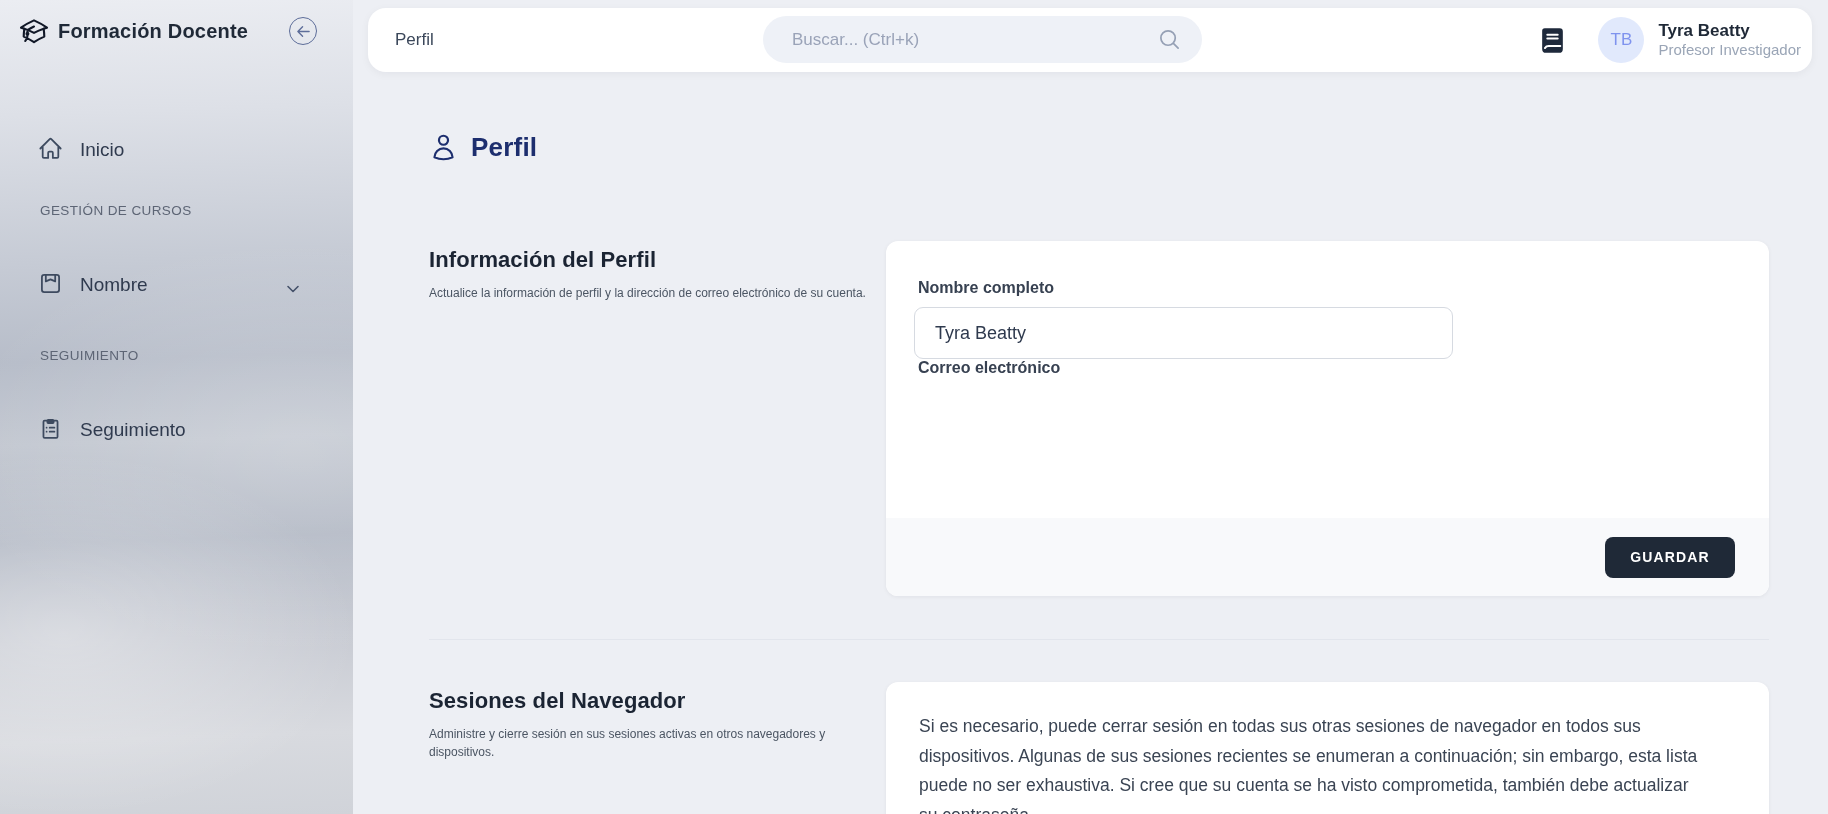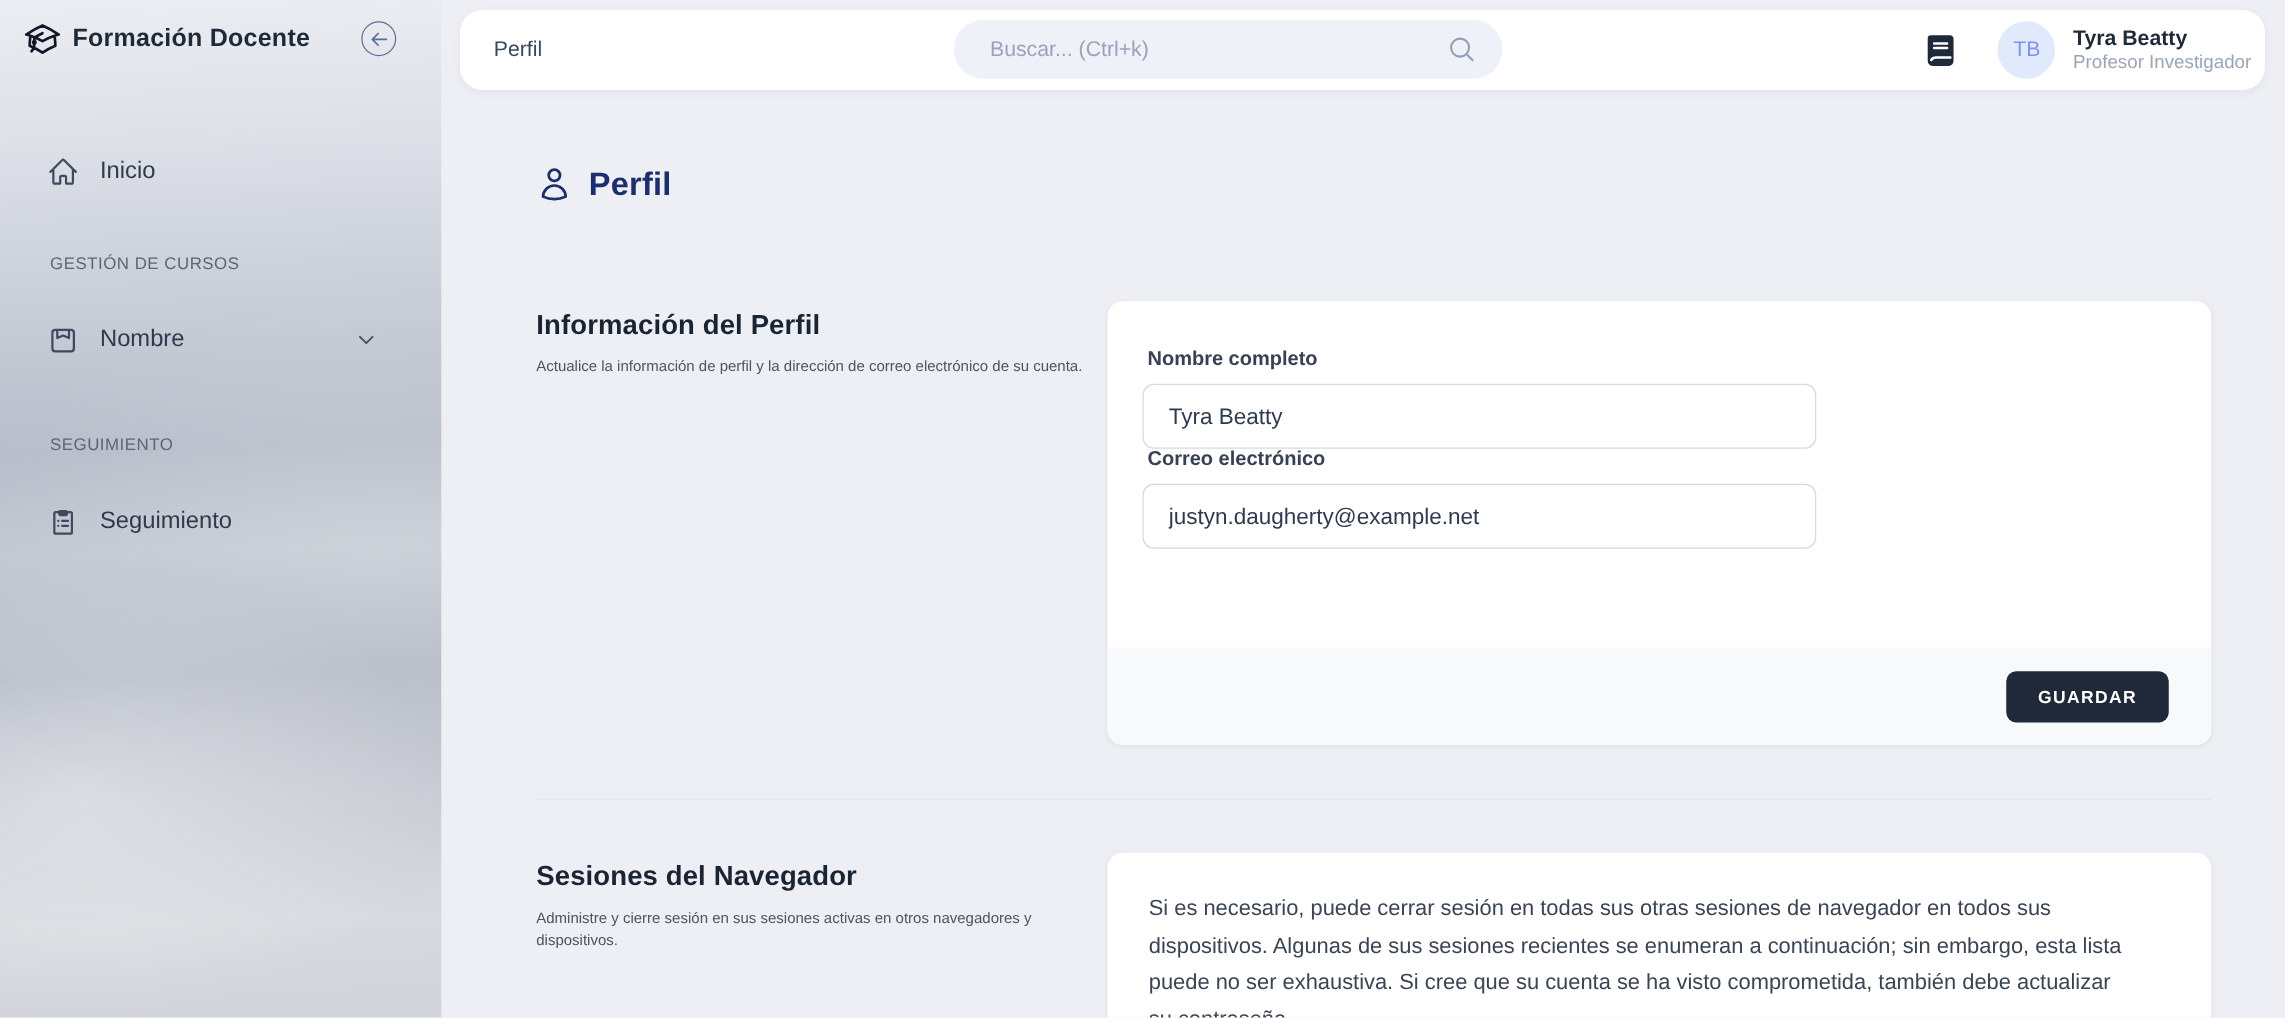--- a/index.html
+++ b/index.html
@@ -23,21 +23,21 @@
   .sb-logo svg { width:30px; height:30px; }
   .sb-title { margin-left:9px; font-size:20px; font-weight:600; color:#1f2937; letter-spacing:.2px; white-space:nowrap; }
   .sb-collapse {
     margin-left:auto; width:28px; height:28px; border-radius:50%;
     border:1.6px solid #5d6d99; background:transparent; color:#5d6d99;
     display:flex; align-items:center; justify-content:center; cursor:pointer; flex:0 0 28px;
   }
   .sb-collapse svg { width:15px; height:15px; }
   .sb-nav { padding-top:51px; }
   .sb-item {
-    display:flex; align-items:center; height:48px; padding:0 24px 0 38px;
+    display:flex; align-items:flex-end; height:48px; padding:0 24px 0 38px;
     color:#2f3a4e; font-size:19px; cursor:pointer;
   }
   .sb-item .ic { width:25px; height:25px; color:#3d4a5f; margin-right:17px; flex:0 0 25px; }
   .sb-item .ic svg { width:25px; height:25px; }
   .sb-item .chev { margin-left:auto; width:16px; height:16px; color:#45526a; margin-right:28px; }
   .sb-item .chev svg { width:16px; height:16px; }
   .sb-section {
     padding:0 24px 0 40px; color:#5d6575; font-size:13.5px; letter-spacing:.4px;
     font-weight:500; text-transform:uppercase;
   }
@@ -221,21 +221,20 @@
       <section class="row row1">
         <div class="col-l">
           <h2>Información del Perfil</h2>
           <p>Actualice la información de perfil y la dirección de correo electrónico de su cuenta.</p>
         </div>
         <div class="card card1">
           <div class="card-body">
             <label class="f-label">Nombre completo</label>
             <input class="f-input" type="text" value="Tyra Beatty" style="">
             <label class="f-label f-gap">Correo electrónico</label>
-            <input class="f-input" type="text" value="justyn.daugherty@example.net" style="">
           </div>
           <div class="card-foot">
             <button class="btn-save">GUARDAR</button>
           </div>
         </div>
       </section>
 
       <hr class="divider">
 
       <section class="row row2">

